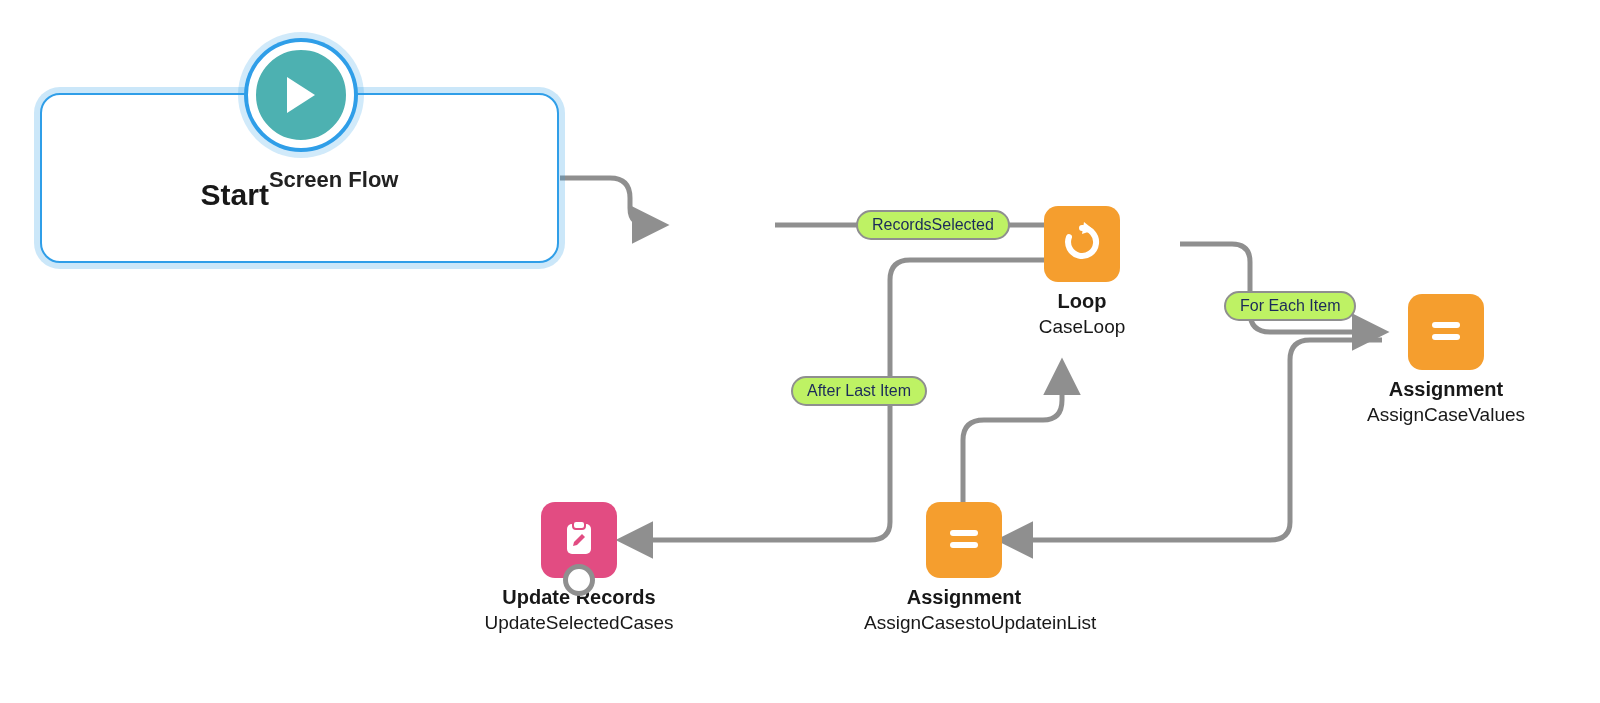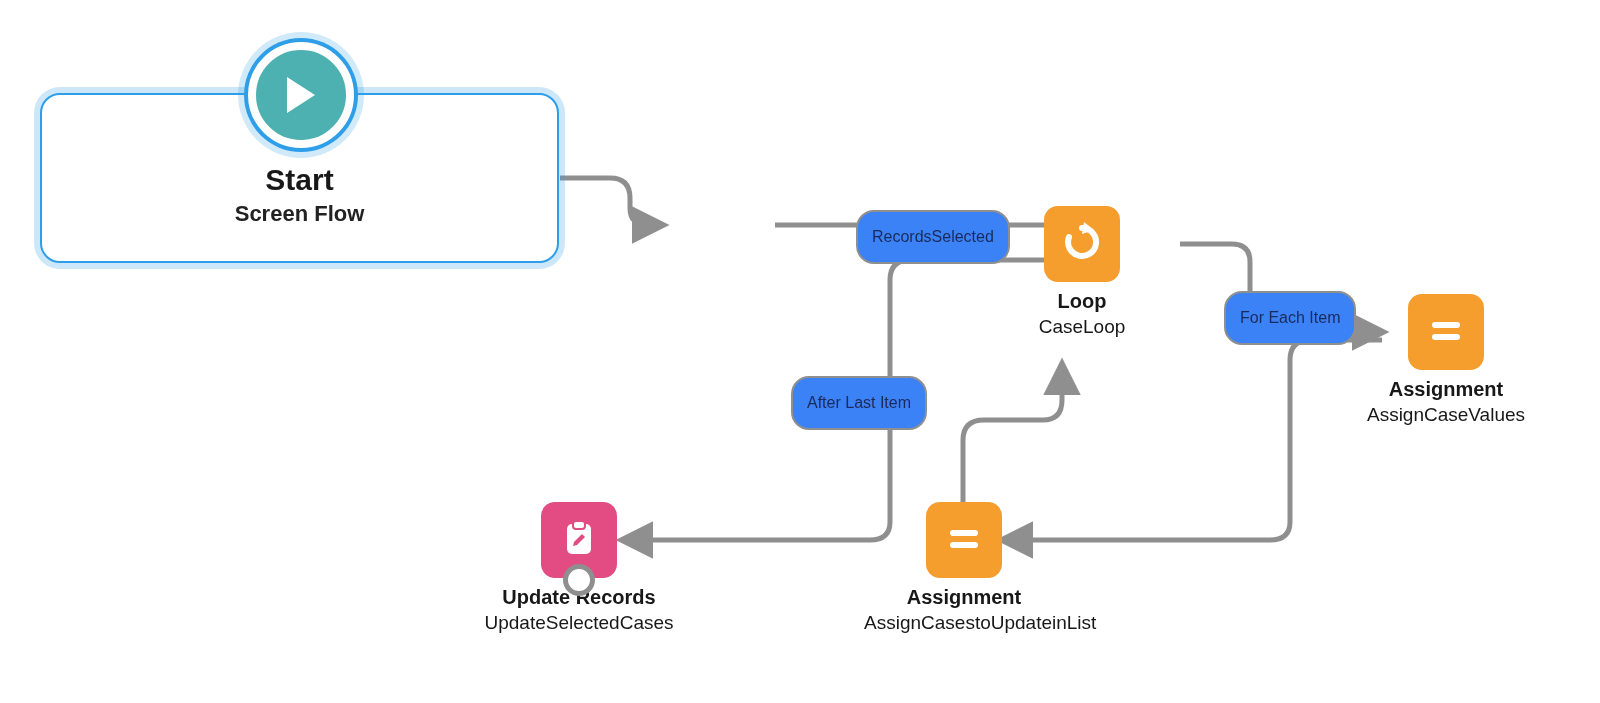--- a/index.html
+++ b/index.html
@@ -38,21 +38,21 @@
   .start-card {
     position: absolute;
     left: 40px;
     top: 93px;
     width: 519px;
     height: 170px;
     border: 2px solid #2f9ee8;
     border-radius: 20px;
     box-shadow: 0 0 0 6px rgba(47,158,232,0.25);
     display: flex;
-    flex-direction: column;
+    flex-direction: row;
     align-items: center;
     justify-content: center;
     background: #fff;
   }
   .start-card .start-title {
     font-weight: 700;
     font-size: 30px;
     color: #181818;
     margin-top: 34px;
   }
@@ -110,25 +110,25 @@
     display: flex;
     align-items: center;
     justify-content: center;
   }
   .sq-orange { background: #f59e2e; }
   .sq-pink { background: #e24c82; }
 
   
   .pill {
     position: absolute;
-    background: #3b82f6;
+    background: #bef264;
     border: 2px solid #8f8f8f;
     border-radius: 18px;
     font-size: 16px;
-    padding: 16px 14px;
+    padding: 4px 14px;
     color: #1b2a5a;
     font-weight: 500;
     white-space: nowrap;
   }
 
   svg.connectors {
     position: absolute;
     top: 0; left: 0;
     width: 1600px;
     height: 703px;

